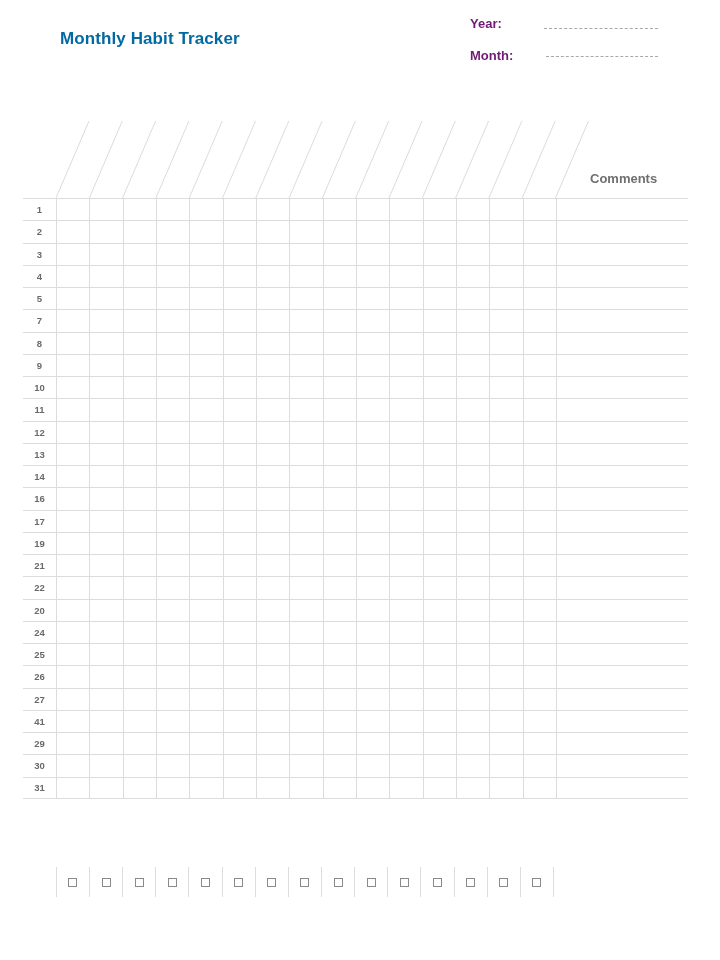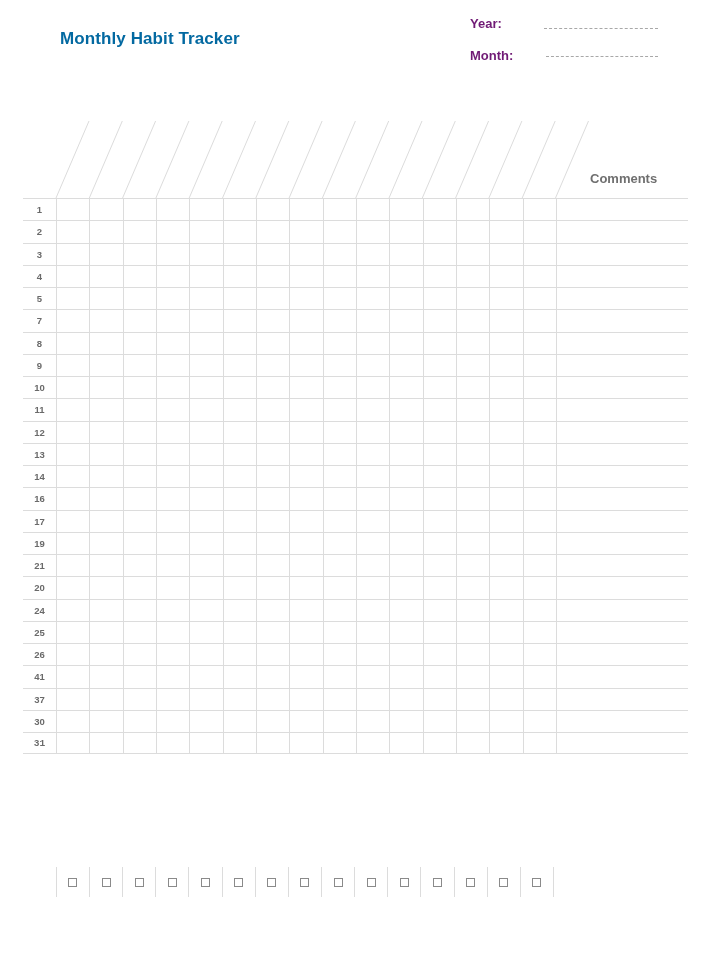--- a/index.html
+++ b/index.html
@@ -14,21 +14,21 @@
     .year-row .meta-line { width: 114px; margin-left: 14px; margin-top: 10px; }
     .month-row { left: 470px; top: 48px; }
     .month-row .meta-label { width: 67px; }
     .month-row .meta-line { width: 112px; margin-left: 9px; margin-top: 2px; }
 
     .header-svg { position: absolute; left: 0; top: 0; }
     .comments-label { position: absolute; left: 590px; top: 171px; font-size: 13px; font-weight: bold; color: #6f6f6f; text-align: center; }
 
     .grid { position: absolute; left: 23px; top: 198px; width: 665px; }
     .row { position: relative; height: 22.25px; border-top: 1px solid #dcdcdc; box-sizing: border-box; display: flex; }
-    .row.last { border-bottom: 1px solid #dcdcdc; font-family: Liberation Mono, monospace; }
+    .row.last { border-bottom: 1px solid #dcdcdc; }
     .day-num { width: 33px; font-size: 9.5px; color: #6a6a6a; display: flex; align-items: center; justify-content: center; font-weight: bold; padding-right: 0px; box-sizing: border-box; }
     .cell { width: 33.33px; border-left: 1px solid #dcdcdc; box-sizing: border-box; }
     .comment-cell { flex: 1; border-left: 1px solid #dcdcdc; box-sizing: border-box; }
 
     .check-row { position: absolute; left: 23px; top: 867px; width: 532px; height: 30px; display: flex; }
     .check-row .spacer { width: 33px; }
     .check-row .cell { display: flex; align-items: center; justify-content: center; height: 30px; }
     .check-row .end { border-left: 1px solid #dcdcdc; width: 1px; height: 30px; }
     .checkbox { width: 9px; height: 9px; border: 1px solid #8a8a8a; box-sizing: border-box; background: #fff; cursor: pointer; }
   </style>
@@ -385,20 +385,39 @@
       <div class="cell"></div>
       <div class="cell"></div>
       <div class="cell"></div>
       <div class="cell"></div>
       <div class="cell"></div>
       <div class="cell"></div>
       <div class="cell"></div>
       <div class="comment-cell"></div>
     </div>
     <div class="row">
+      <div class="day-num">22</div>
+      <div class="cell"></div>
+      <div class="cell"></div>
+      <div class="cell"></div>
+      <div class="cell"></div>
+      <div class="cell"></div>
+      <div class="cell"></div>
+      <div class="cell"></div>
+      <div class="cell"></div>
+      <div class="cell"></div>
+      <div class="cell"></div>
+      <div class="cell"></div>
+      <div class="cell"></div>
+      <div class="cell"></div>
+      <div class="cell"></div>
+      <div class="cell"></div>
+      <div class="comment-cell"></div>
+    </div>
+    <div class="row">
       <div class="day-num">20</div>
       <div class="cell"></div>
       <div class="cell"></div>
       <div class="cell"></div>
       <div class="cell"></div>
       <div class="cell"></div>
       <div class="cell"></div>
       <div class="cell"></div>
       <div class="cell"></div>
       <div class="cell"></div>
@@ -461,40 +480,59 @@
       <div class="cell"></div>
       <div class="cell"></div>
       <div class="cell"></div>
       <div class="cell"></div>
       <div class="cell"></div>
       <div class="cell"></div>
       <div class="cell"></div>
       <div class="comment-cell"></div>
     </div>
     <div class="row">
+      <div class="day-num">27</div>
+      <div class="cell"></div>
+      <div class="cell"></div>
+      <div class="cell"></div>
+      <div class="cell"></div>
+      <div class="cell"></div>
+      <div class="cell"></div>
+      <div class="cell"></div>
+      <div class="cell"></div>
+      <div class="cell"></div>
+      <div class="cell"></div>
+      <div class="cell"></div>
+      <div class="cell"></div>
+      <div class="cell"></div>
+      <div class="cell"></div>
+      <div class="cell"></div>
+      <div class="comment-cell"></div>
+    </div>
+    <div class="row">
       <div class="day-num">41</div>
       <div class="cell"></div>
       <div class="cell"></div>
       <div class="cell"></div>
       <div class="cell"></div>
       <div class="cell"></div>
       <div class="cell"></div>
       <div class="cell"></div>
       <div class="cell"></div>
       <div class="cell"></div>
       <div class="cell"></div>
       <div class="cell"></div>
       <div class="cell"></div>
       <div class="cell"></div>
       <div class="cell"></div>
       <div class="cell"></div>
       <div class="comment-cell"></div>
     </div>
     <div class="row">
-      <div class="day-num">37</div>
+      <div class="day-num">29</div>
       <div class="cell"></div>
       <div class="cell"></div>
       <div class="cell"></div>
       <div class="cell"></div>
       <div class="cell"></div>
       <div class="cell"></div>
       <div class="cell"></div>
       <div class="cell"></div>
       <div class="cell"></div>
       <div class="cell"></div>

